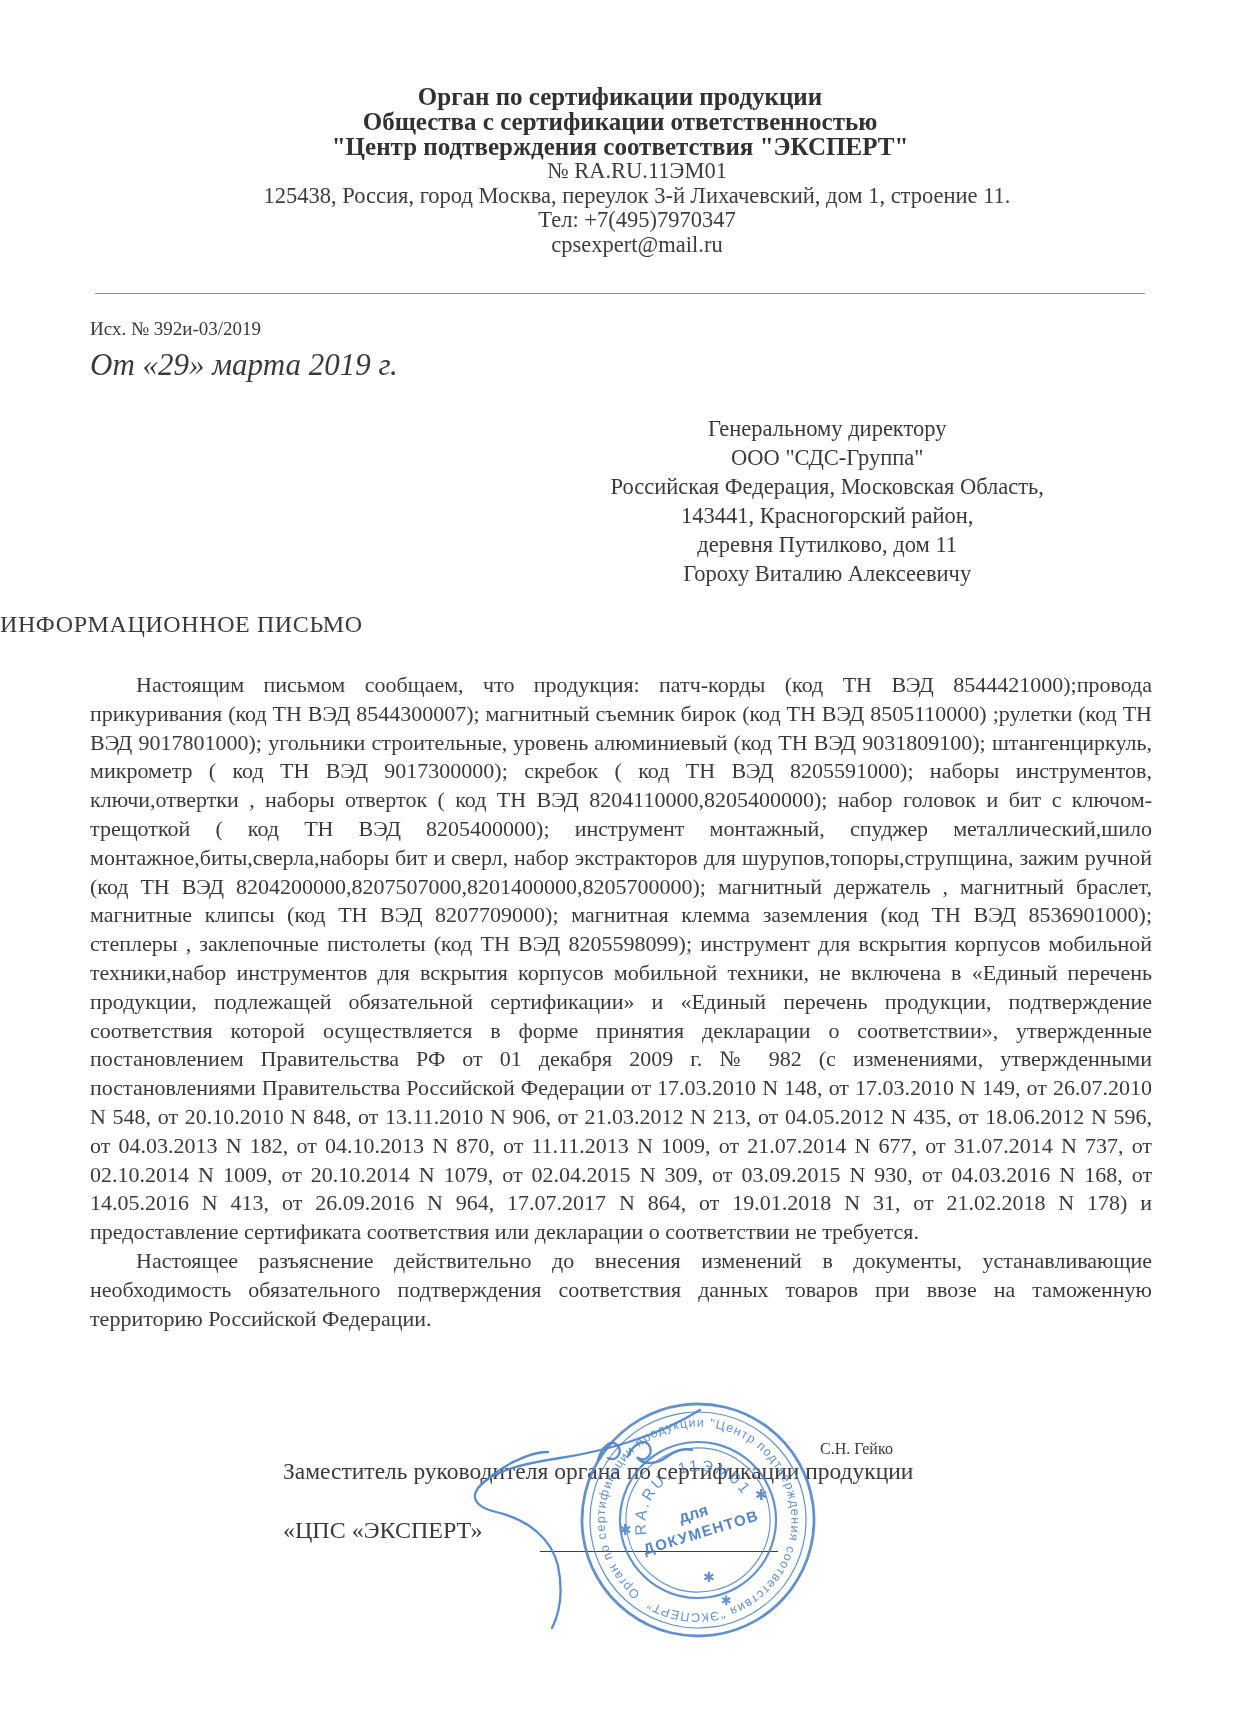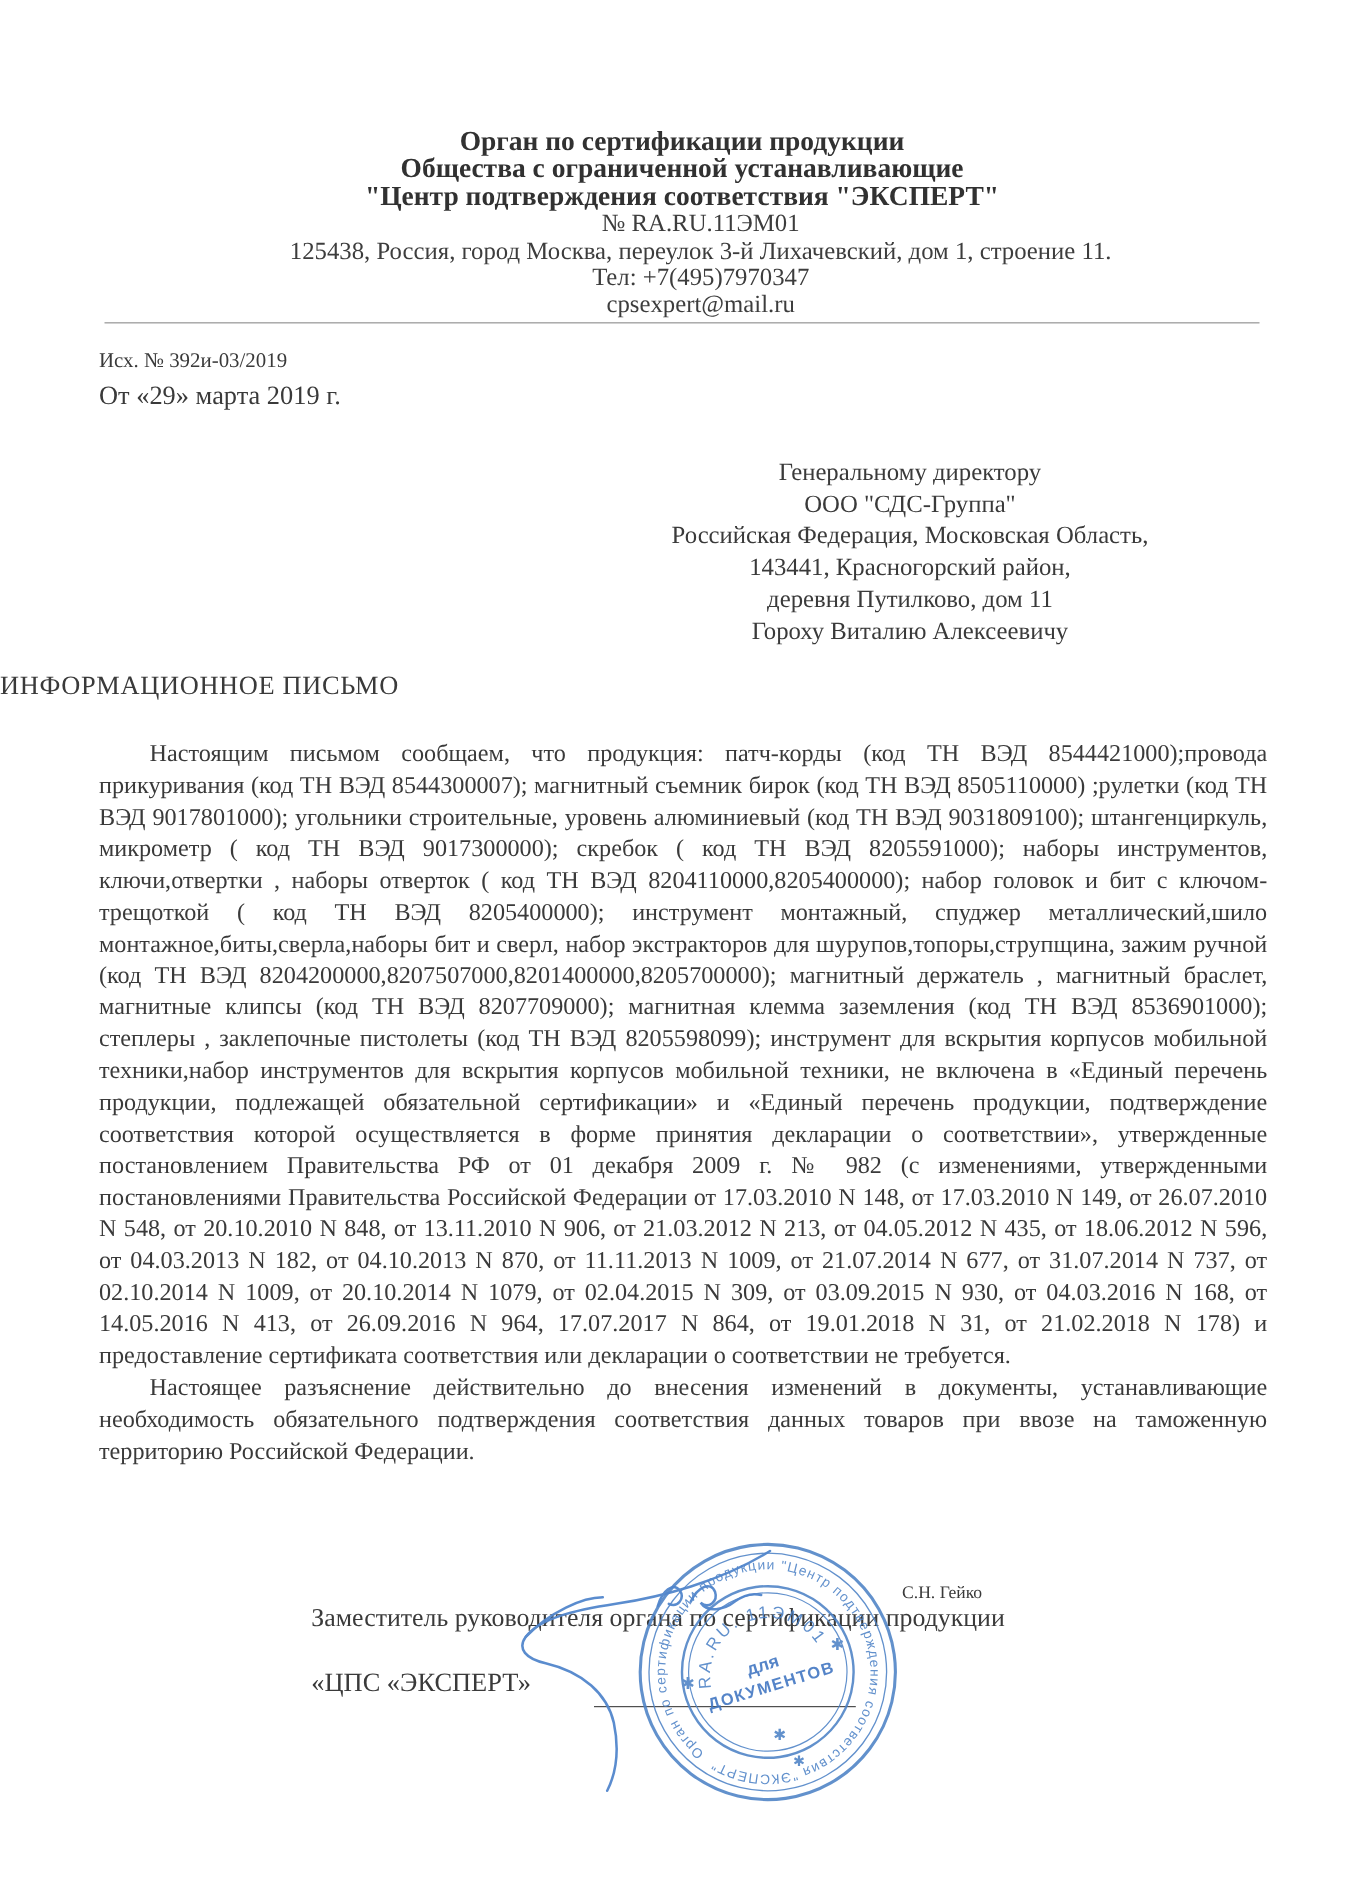--- a/index.html
+++ b/index.html
@@ -1,26 +1,26 @@
 <!DOCTYPE html>
 <html><head>
 <meta charset="utf-8">
 <style>
   html,body { margin:0; padding:0; background:#ffffff; }
   .page {
     position:relative; width:1240px; height:1718px; background:#ffffff;
     font-family:"Liberation Serif", serif; color:#3a3a3a; overflow:hidden;
   }
-  .letterhead { position:absolute; top:84px; left:0; width:100%; text-align:center;margin-top:32px; }
+  .letterhead { position:absolute; top:84px; left:0; width:100%; text-align:center; }
   .lh-bold { font-weight:bold; font-size:25px; line-height:25px; color:#313131; }
   .lh-reg  { font-size:22.5px; line-height:24.6px; color:#3d3d3d;padding-left:34px; }
   .rule { position:absolute; top:293px; left:95px; width:1050px; height:0;
           border-top:1.5px solid #8a8a8a; }
   .ref-out  { position:absolute; top:318px; left:90px; font-size:19px;text-align:center; }
-  .ref-date { position:absolute; top:347px; left:90px; font-size:24px; }
+  .ref-date { position:absolute; top:347px; left:90px; font-size:31px;font-style:italic; }
   .addressee { position:absolute; top:414px; right:196px; text-align:center;
                font-size:22.5px; line-height:29px; }
   .doc-title { position:absolute; top:611px; left:0; width:100%; 
                font-size:24px; letter-spacing:0.6px; }
   .body-text { position:absolute; top:671px; left:90px; width:1062px;
                font-size:22px; line-height:28.8px; text-align:justify; }
   .body-text p { margin:0; text-indent:46px; }
   .sig-title { position:absolute; left:283px; top:1458px; font-size:23.5px; }
   .sig-org   { position:absolute; left:283px; top:1517px; font-size:24px; }
   .sig-rule  { position:absolute; left:540px; top:1551px; width:238px; height:0;
@@ -35,21 +35,21 @@
                        fill:#3e74c1; }
   .stamp-star { font-family:"DejaVu Sans", sans-serif; fill:#4d82c6; }
 </style>
 </head>
 <body>
 
 <div class="page">
 
   <div class="letterhead">
     <div class="lh-bold">Орган по сертификации продукции</div>
-    <div class="lh-bold">Общества с ограниченной устанавливающие</div>
+    <div class="lh-bold">Общества с сертификации ответственностью</div>
     <div class="lh-bold">"Центр подтверждения соответствия "ЭКСПЕРТ"</div>
     <div class="lh-reg">№ RA.RU.11ЭМ01</div>
     <div class="lh-reg">125438, Россия, город Москва, переулок 3-й Лихачевский, дом 1, строение 11.</div>
     <div class="lh-reg">Тел: +7(495)7970347</div>
     <div class="lh-reg">cpsexpert@mail.ru</div>
   </div>
 
   <div class="rule"></div>
 
   <div class="ref-out">Исх. № 392и-03/2019</div>

